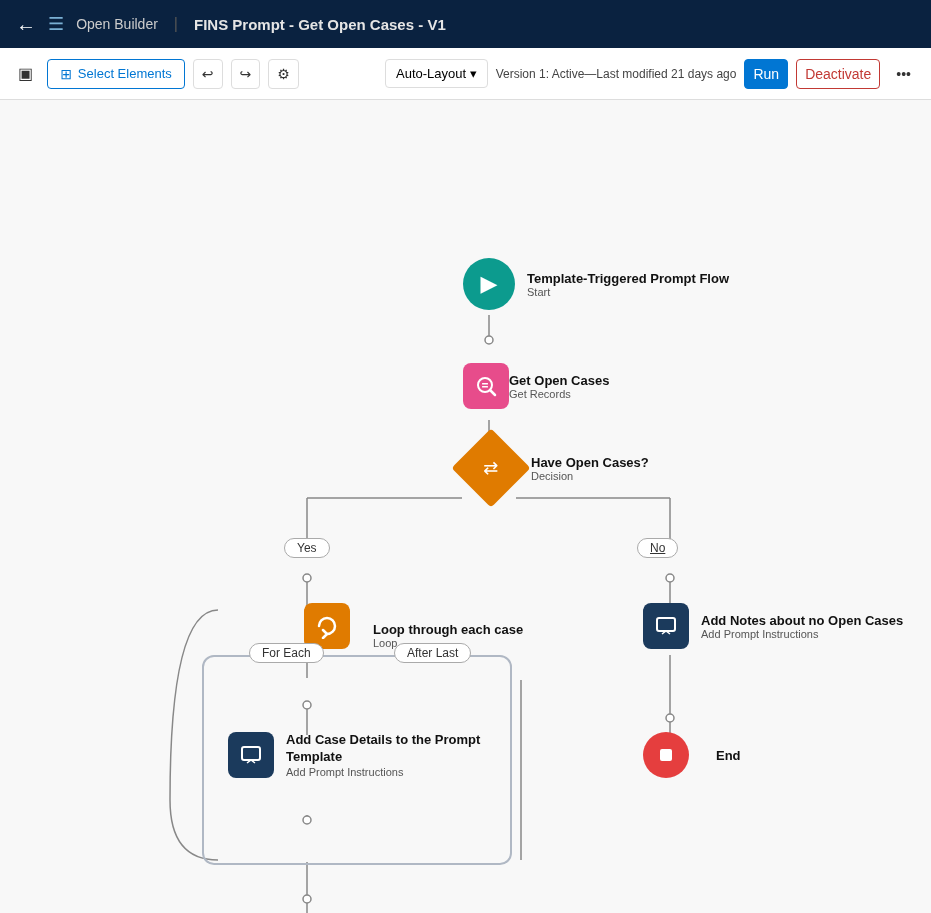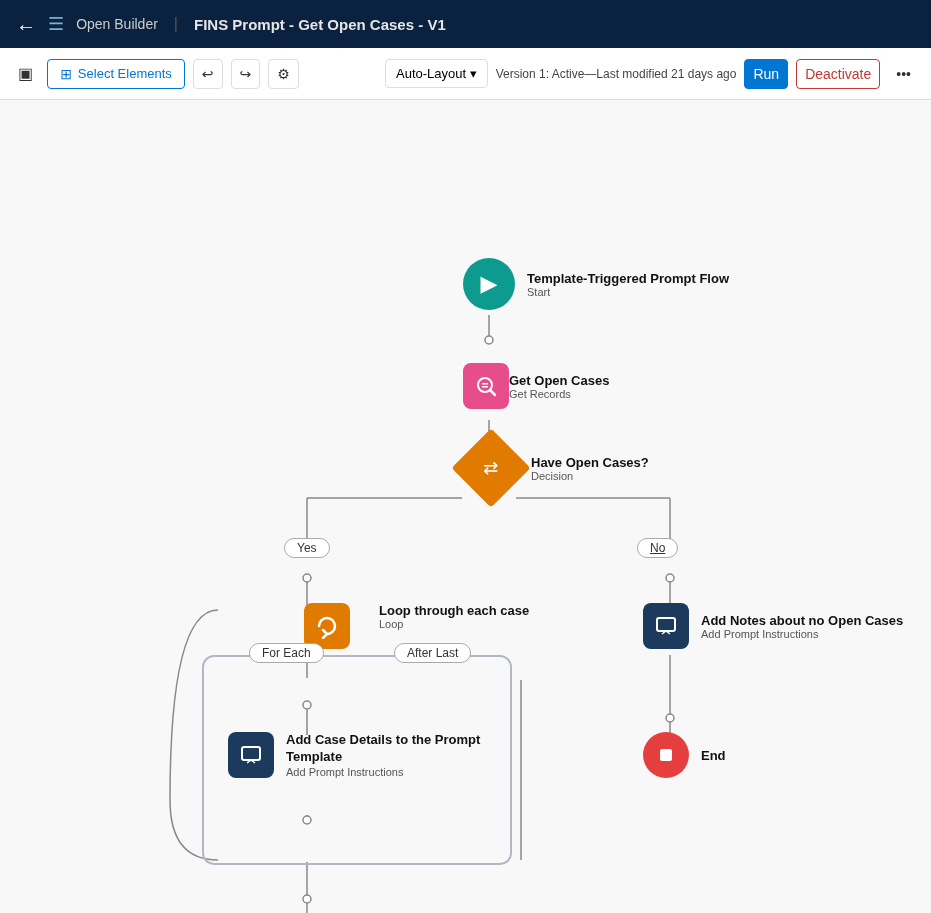--- a/index.html
+++ b/index.html
@@ -352,21 +352,21 @@
           <div class="node-sublabel">Decision</div>
         </div>
       </div>
     </div>
 
     <div class="branch-pill" style="left: 284px; top: 438px;">Yes</div>
 
     <div class="branch-pill" style="left: 637px; top: 438px; text-decoration: underline;">No</div>
 
     <div class="node" style="left: 280px; top: 503px;">
-      <div style="display:flex; align-items:flex-start; gap:29px;padding-left:24px;">
+      <div style="display:flex; align-items:flex-end; gap:23px;padding-left:24px;">
         <div class="loop-node-icon">
           <svg width="26" height="26" viewBox="0 0 26 26" fill="none">
             <path d="M 5 13 A 8 8 0 1 1 13 21" stroke="white" stroke-width="2.5" fill="none" stroke-linecap="round"></path>
             <polyline points="9,17 13,21 9,25" stroke="white" stroke-width="2.5" fill="none" stroke-linecap="round" stroke-linejoin="round"></polyline>
           </svg>
         </div>
         <div>
           <div class="node-label">Loop through each case</div>
           <div class="node-sublabel">Loop</div>
         </div>
@@ -404,21 +404,21 @@
           </svg>
         </div>
         <div>
           <div class="node-label" style="max-width: 200px; white-space: normal; line-height: 1.3;">Add Case Details to the Prompt Template</div>
           <div class="node-sublabel">Add Prompt Instructions</div>
         </div>
       </div>
     </div>
 
     <div class="node" style="left: 643px; top: 632px;">
-      <div style="display:flex; align-items:center; gap:12px;">
+      <div style="display:flex; align-items:center; gap:27px;">
         <div class="end-node-icon">
           <svg width="22" height="22" viewBox="0 0 22 22" fill="white">
             <rect x="5" y="5" width="12" height="12" rx="2" fill="white"></rect>
           </svg>
         </div>
         <div>
           <div class="node-label">End</div>
         </div>
       </div>
     </div>

